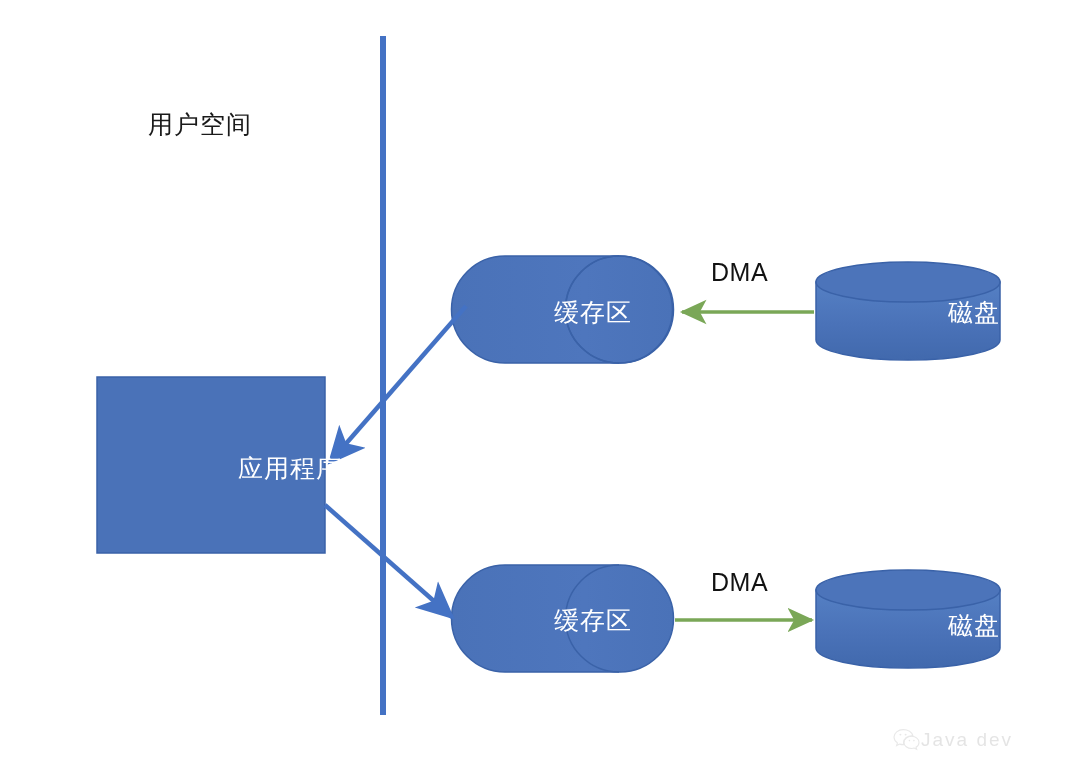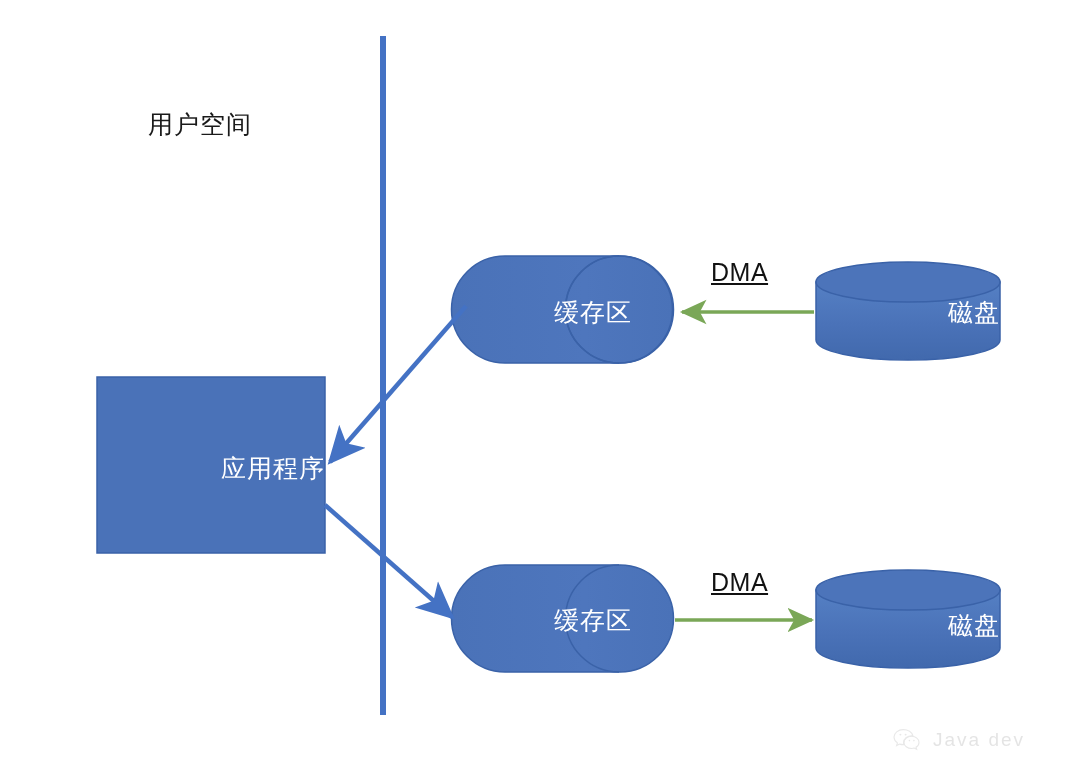--- a/index.html
+++ b/index.html
@@ -46,37 +46,36 @@
     text-align: right;
     pointer-events: none;
   }
   .dma-text {
     position: absolute;
     color: #121212;
     font-size: 25px;
     letter-spacing: 0.5px;
     white-space: nowrap;
     font-family: "Liberation Sans", "DejaVu Sans", sans-serif;
-    text-decoration: underline;
   }
-  #app-text { left: 97px; top: 452px; width: 228px; }
+  #app-text { left: 114px; top: 452px; width: 228px; }
   #buffer-top-text { left: 452px; top: 296px; width: 180px; }
   #buffer-bottom-text { left: 452px; top: 604px; width: 180px; }
   #disk-top-text { left: 816px; top: 296px; width: 184px; }
   #disk-bottom-text { left: 816px; top: 609px; width: 184px; }
   #dma-top-text { left: 711px; top: 258px; }
   #dma-bottom-text { left: 711px; top: 568px; }
 
   #watermark {
     position: absolute;
     left: 893px;
     top: 728px;
     display: flex;
     align-items: center;
-    gap: 12px;
+    gap: 0;
     opacity: 0.55;
   }
   #watermark .wm-text {
     color: #cfcfcf;
     font-size: 19px;
     letter-spacing: 2px;
     font-family: "Liberation Sans", "DejaVu Sans", sans-serif;
     white-space: nowrap;
   }
 </style>

